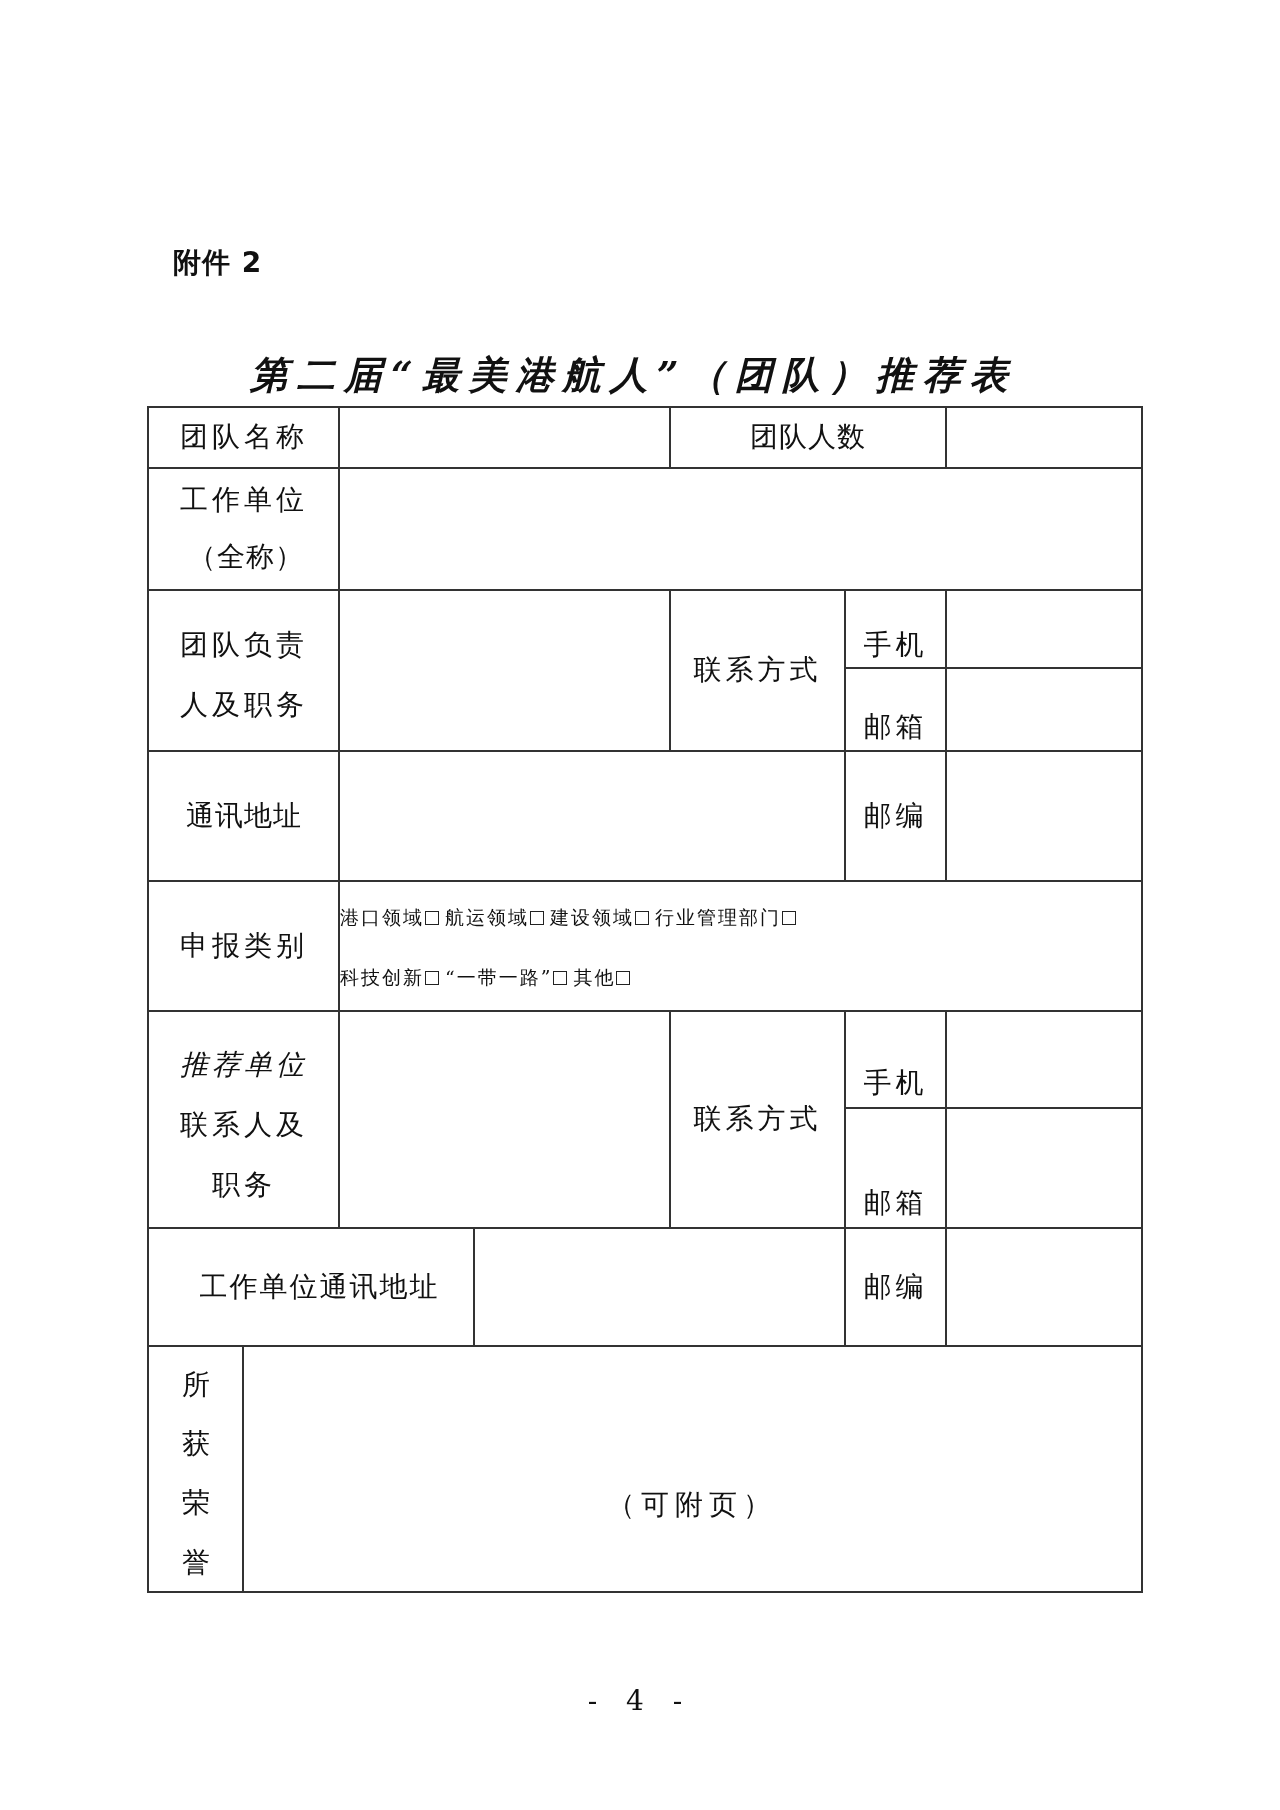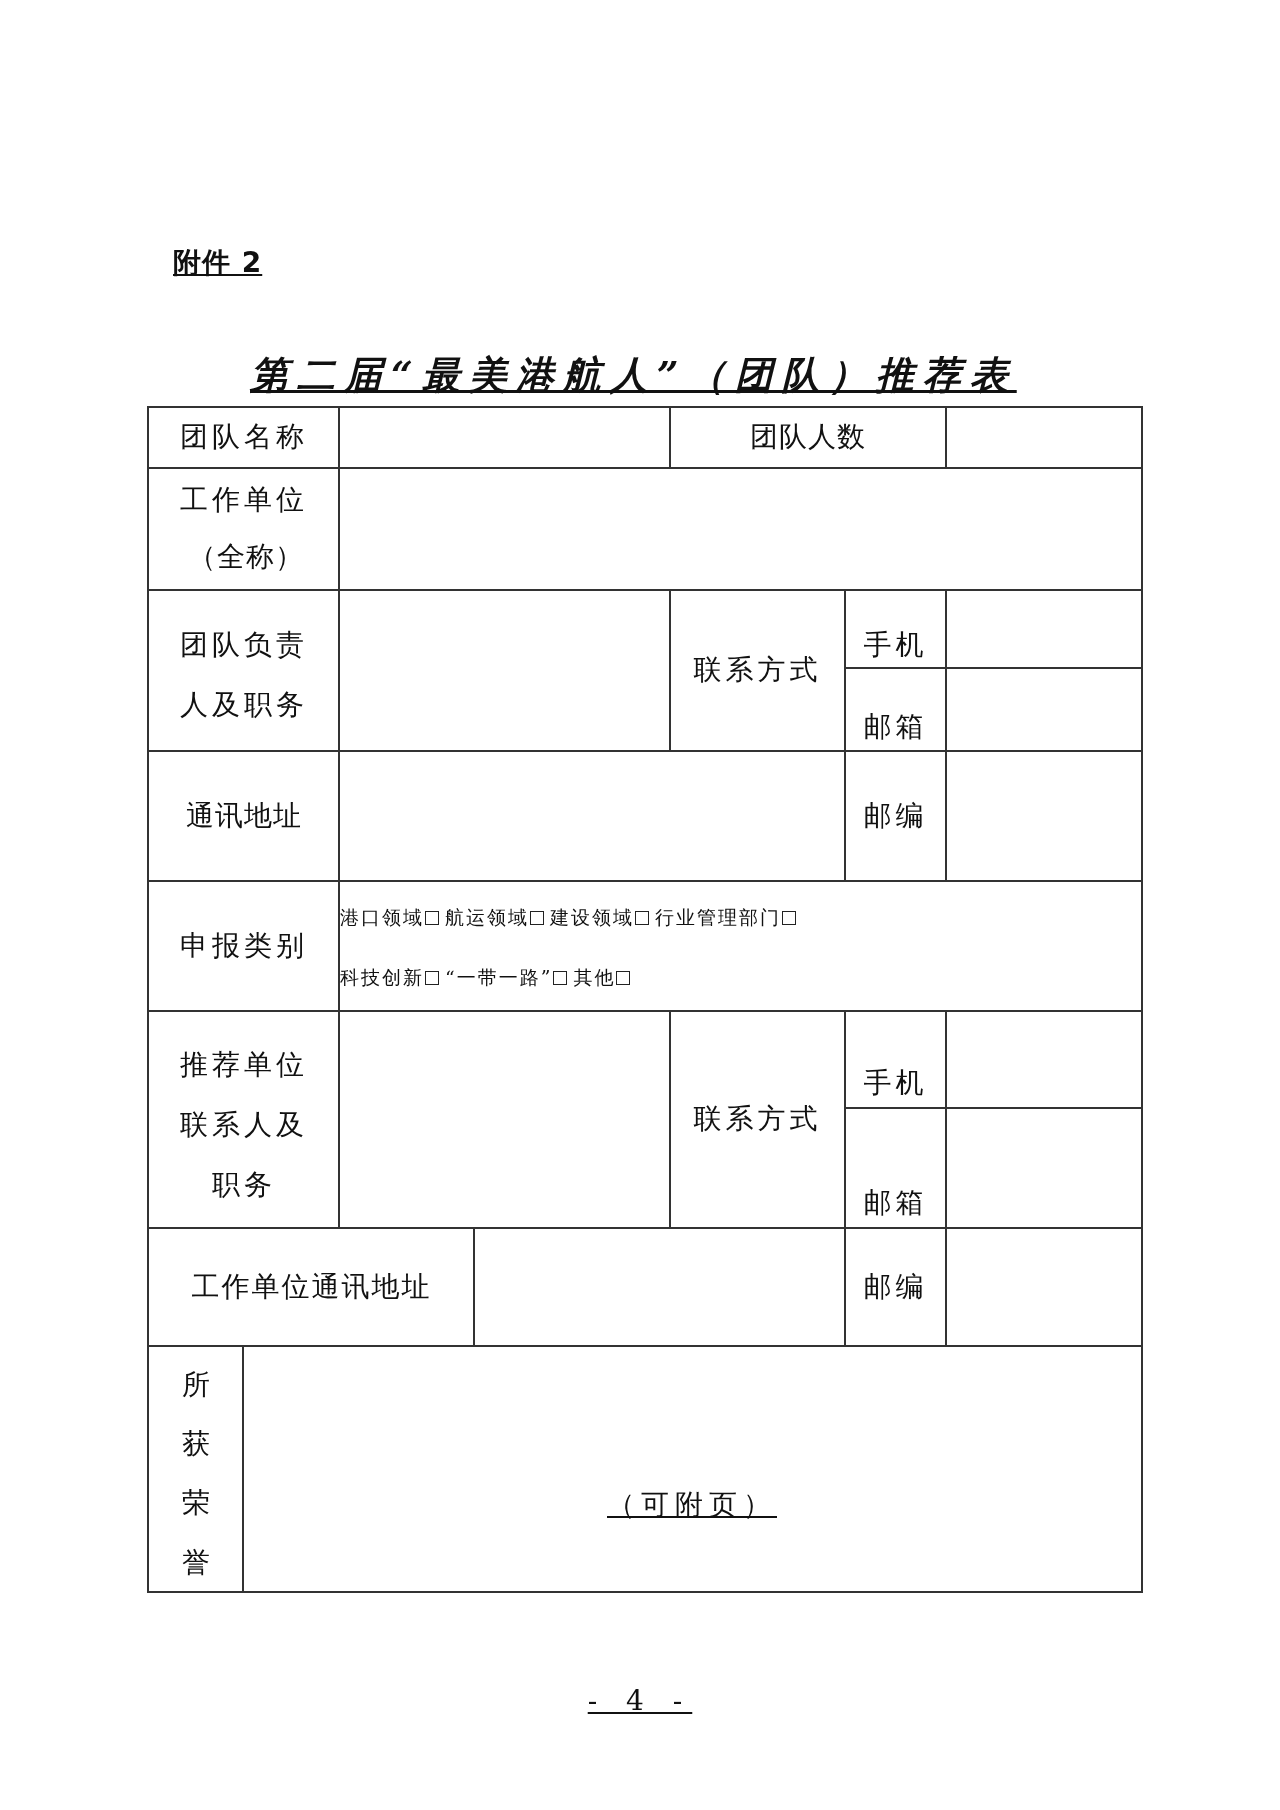--- a/index.html
+++ b/index.html
@@ -1,18 +1,18 @@
 <!DOCTYPE html>
 <html><head>
 <meta charset="utf-8">
 <style>
   html, body { margin:0; padding:0; background:#ffffff; }
   body { width:1280px; height:1810px; position:relative; overflow:hidden;
          font-family:"DejaVu Serif","Liberation Serif",serif; color:#111; }
-  .abs { position:absolute;text-decoration:underline; }
+  .abs { position:absolute; }
   .attach { left:173px; top:244px; font-family:"DejaVu Sans","Liberation Sans",sans-serif;
             font-size:28px; font-weight:bold; letter-spacing:1px; }
   .title { left:250px; top:350px; width:800px; font-size:38px; font-weight:bold; font-style:italic;
            letter-spacing:9px; white-space:nowrap; }
   .line { position:absolute; background:#333; }
   .h { height:2px; }
   .v { width:2px; }
   .cell-text { position:absolute; font-size:28px; letter-spacing:4px; white-space:nowrap;
                display:flex; align-items:center; justify-content:center; text-align:center; line-height:1.8;border-radius:11px; }
   .cat { position:absolute; font-size:19px; white-space:nowrap; text-align:left; letter-spacing:2px; }
@@ -97,31 +97,31 @@
   <div class="blank" style="left:947px;top:752px;width:194px;height:128px;"></div>
 
   <div class="cell-text" style="left:150px;top:882px;width:188px;height:128px;">申报类别</div>
   <div class="cat" style="left:340px;top:905px;width:801px;">
     <span><span>港口领域</span><span class="box"></span></span><span><span>航运领域</span><span class="box"></span></span><span><span>建设领域</span><span class="box"></span></span><span><span>行业管理部门</span><span class="box"></span></span>
   </div>
   <div class="cat" style="left:340px;top:965px;width:671px;">
     <span><span>科技创新</span><span class="box"></span></span><span><span>“一带一路”</span><span class="box"></span></span><span><span>其他</span><span class="box"></span></span>
   </div>
 
-  <div class="cell-text" style="left:150px;top:1040px;width:188px;height:50px;">推荐单位</div>
+  <div class="cell-text" style="left:150px;top:1040px;width:188px;height:50px;font-style:italic;">推荐单位</div>
   <div class="cell-text" style="left:150px;top:1100px;width:188px;height:50px;">联系人及</div>
   <div class="cell-text" style="left:150px;top:1160px;width:188px;height:50px;">职务</div>
   <div class="blank" style="left:340px;top:1012px;width:329px;height:215px;"></div>
   <div class="cell-text" style="left:671px;top:1012px;width:173px;height:215px;">联系方式</div>
   <div class="cell-text" style="left:846px;top:1058px;width:99px;height:50px;">手机</div>
   <div class="blank" style="left:947px;top:1012px;width:194px;height:95px;"></div>
   <div class="cell-text" style="left:846px;top:1178px;width:99px;height:50px;">邮箱</div>
   <div class="blank" style="left:947px;top:1109px;width:194px;height:118px;"></div>
 
-  <div class="cell-text" style="left:150px;top:1229px;width:323px;height:116px;letter-spacing:2px;">工作单位通讯地址</div>
+  <div class="cell-text" style="left:150px;top:1229px;width:323px;height:116px;letter-spacing:2px;padding-left:8px;">工作单位通讯地址</div>
   <div class="blank" style="left:475px;top:1229px;width:369px;height:116px;"></div>
   <div class="cell-text" style="left:846px;top:1229px;width:99px;height:116px;">邮编</div>
   <div class="blank" style="left:947px;top:1229px;width:194px;height:116px;"></div>
 
   <div class="vert" style="top:1366px;">所</div>
   <div class="vert" style="top:1425px;">获</div>
   <div class="vert" style="top:1484px;">荣</div>
   <div class="vert" style="top:1544px;">誉</div>
   <div class="blank" style="left:244px;top:1347px;width:897px;height:244px;"></div>
   <div class="abs note">（可附页）</div>

